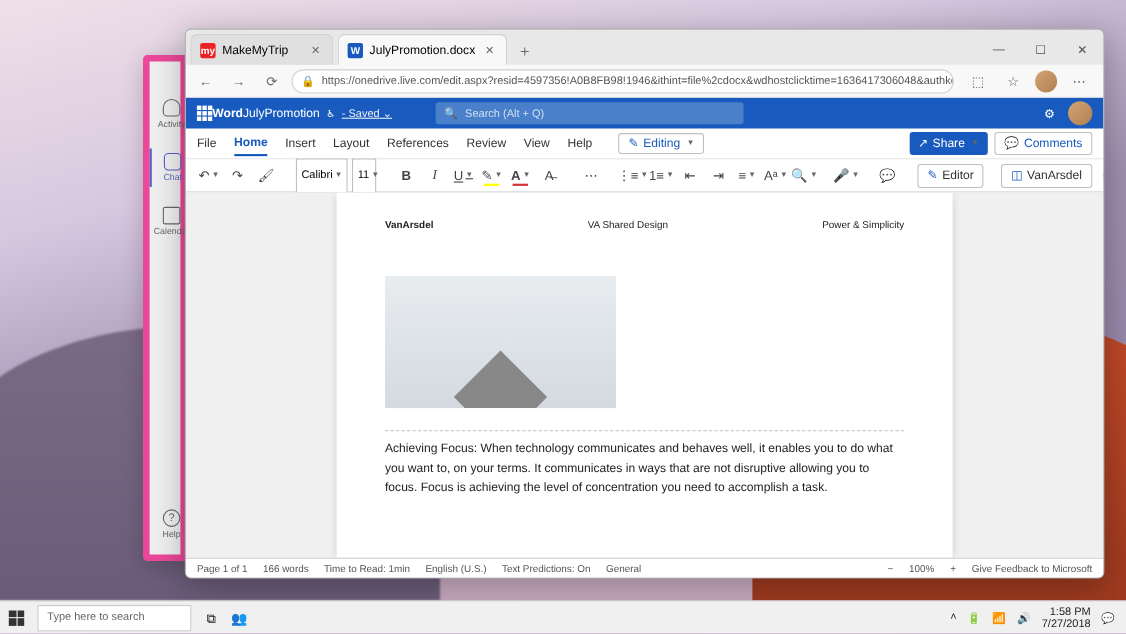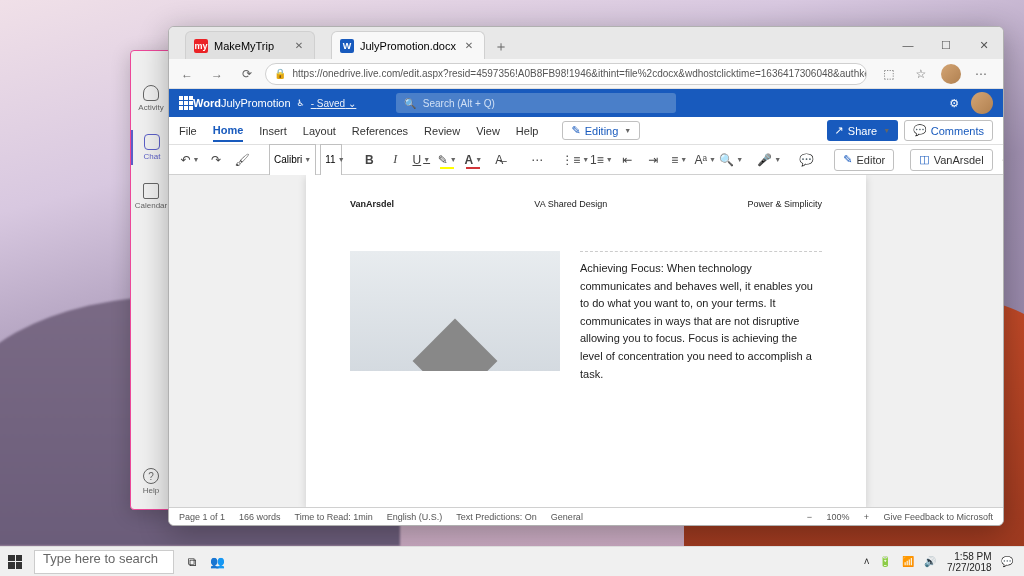--- a/index.html
+++ b/index.html
@@ -5,39 +5,39 @@
   * { box-sizing: border-box; margin: 0; padding: 0; font-family: "Segoe UI", Arial, sans-serif; }
   body { width: 1024px; height: 576px; overflow: hidden; position: relative; background: linear-gradient(180deg, #e7d5e0 0%, #c4b5d0 30%, #b5a0c0 100%); }
   .desktop-bg { position:absolute; inset:0; background: linear-gradient(165deg,#f0e0e8 0%, #d8c8e0 25%, #a090b0 50%, #8a7ba0 100%); }
   .bg-hill-left { position:absolute; left:-50px; bottom:30px; width:450px; height:250px; border-radius:50% 50% 0 0; background:linear-gradient(180deg,#7a6a85 0%, #6b5d7a 100%); filter:blur(1px);}
   .bg-hill-right { position:absolute; right:-80px; bottom:30px; width:420px; height:260px; border-radius:50% 50% 0 0; background:linear-gradient(180deg,#c24a28 0%, #9e3a20 100%);}
   .bg-water { position:absolute; left:0; right:0; bottom:30px; height:60px; background:linear-gradient(180deg,#d8c0d0 0%, #c8a8c0 100%);}
   .taskbar { position:absolute; left:0; right:0; bottom:0; height:30px; background:#f0f0f0; display:flex; align-items:center; font-size:11px; color:#222; border-top:1px solid #ddd;}
   .tb-start { width:30px; height:30px; display:flex; align-items:center; justify-content:center;}
   .tb-win { width:14px; height:14px; display:grid; grid-template:1fr 1fr/1fr 1fr; gap:1px;}
   .tb-win div{background:#333;}
-  .tb-search { background:#fff; border:1px solid #ccc; height:24px; width:140px; margin-left:4px; display:flex; align-items:flex-start; padding:0 8px; font-size:13px; color:#666;}
+  .tb-search { background:#fff; border:1px solid #ccc; height:24px; width:140px; margin-left:4px; display:flex; align-items:center; padding:0 8px; font-size:10px; color:#666;}
   .tb-icons { display:flex; align-items:center; gap:10px; margin-left:10px;}
   .tb-icon { width:16px; height:16px; display:flex; align-items:center; justify-content:center; font-size:12px;}
   .tb-right { margin-left:auto; display:flex; align-items:center; gap:10px; padding-right:10px; font-size:10px;}
   .tb-clock { text-align:right; line-height:1.1;}
   
-  .teams-window { position:absolute; left:130px; top:50px; width:40px; height:460px; background:#f0f0f0; border:1px solid #ec4899; border-radius:4px 0 0 4px; box-shadow:0 4px 20px rgba(0,0,0,0.2);}
+  .teams-window { position:absolute; left:130px; top:50px; width:40px; height:460px; background:#f0f0f0; border:6px solid #ec4899; border-radius:4px 0 0 4px; box-shadow:0 4px 20px rgba(0,0,0,0.2);}
   .teams-rail { width:40px; display:flex; flex-direction:column; align-items:center; padding-top:30px; gap:14px; font-size:8px; color:#666; height:100%;}
   .teams-rail .rail-item { display:flex; flex-direction:column; align-items:center; gap:2px; width:100%; padding:4px 0;}
   .teams-rail .rail-item.sel { border-left:2px solid #5b5fc7; color:#5b5fc7;}
   .rail-ico { width:16px; height:16px; border:1.5px solid currentColor; border-radius:3px;}
   .rail-ico.bell { border-radius:50% 50% 4px 4px; }
   .rail-ico.chat { border-radius:4px; position:relative;}
   .rail-ico.cal { border-radius:2px;}
   .teams-help { margin-top:auto; margin-bottom:10px;}
   
   .browser { position:absolute; left:168px; top:26px; right:20px; bottom:50px; background:#f8f8f8; border:1px solid #b0b0b0; border-radius:6px; box-shadow:0 6px 30px rgba(0,0,0,0.3); display:flex; flex-direction:column; overflow:hidden;}
   .titlebar { height:32px; background:#e8e8e8; display:flex; align-items:flex-end;}
-  .tab { height:28px; background:#f8f8f8; border-radius:6px 6px 0 0; display:flex; align-items:center; padding:0 8px; font-size:11px; gap:6px; min-width:130px; margin-left:16px; border:1px solid #d0d0d0; border-bottom:none;}
+  .tab { height:28px; background:#f8f8f8; border-radius:6px 6px 0 0; display:flex; align-items:center; padding:0 8px; font-size:11px; gap:6px; min-width:130px; margin-left:4px; border:1px solid #d0d0d0; border-bottom:none;}
   .tab.inactive { background:#e0e0e0;}
   .tab .favicon { width:14px; height:14px; border-radius:2px; display:flex; align-items:center; justify-content:center; font-size:9px; color:#fff; font-weight:bold;}
   .tab .close { margin-left:auto; width:14px; height:14px; display:flex; align-items:center; justify-content:center; color:#666; font-size:10px;}
   .newtab { width:24px; height:24px; display:flex; align-items:center; justify-content:center; color:#666; margin-left:4px; font-size:14px;}
   .winctrl { margin-left:auto; display:flex;}
   .winbtn { width:38px; height:28px; display:flex; align-items:center; justify-content:center; color:#555; font-size:11px;}
   .addrbar { height:30px; background:#f8f8f8; display:flex; align-items:center; padding:0 6px; gap:6px; border-bottom:1px solid #e0e0e0;}
   .navbtn { width:24px; height:24px; display:flex; align-items:center; justify-content:center; color:#666; font-size:12px;}
   .url { flex:1; height:22px; background:#fff; border:1px solid #d0d0d0; border-radius:11px; display:flex; align-items:center; padding:0 8px; font-size:10px; color:#555; gap:6px; overflow:hidden; white-space:nowrap;}
   .addr-right { display:flex; align-items:center; gap:8px; padding:0 4px;}
@@ -68,21 +68,21 @@
   .font-size { width:22px;}
   .dd { font-size:7px; color:#666; margin-left:2px;}
   .color-bar { position:absolute; bottom:2px; left:4px; right:4px; height:2px;}
   .editor-btn { border:1px solid #c0c0c0; border-radius:3px; height:22px; padding:0 8px; display:flex; align-items:center; gap:4px; font-size:11px; color:#333;}
   
   .canvas { flex:1; background:#f0f0f0; overflow:hidden; display:flex; justify-content:center; }
   .page { width:560px; background:#fff; box-shadow:0 2px 8px rgba(0,0,0,0.15); padding:24px 44px; font-family:Georgia, 'Times New Roman', serif;}
   .page-hdr { display:flex; justify-content:space-between; font-size:9px; color:#222; margin-bottom:42px; font-family:"Segoe UI",Arial,sans-serif;}
   .page-hdr .brand { font-weight:700;}
   .page-title { font-size:40px; line-height:1.15; color:#1a1a1a; font-weight:400; margin-bottom:30px;}
-  .page-cols { display:flex; gap:20px;}
+  .page-cols { display:flex; gap:20px;flex-direction:column;}
   .page-img { width:210px; height:120px; background:linear-gradient(180deg,#e8ecef 0%, #d4dae0 100%); position:relative; overflow:hidden;}
   .page-img::after { content:""; position:absolute; left:50%; bottom:-20px; width:60px; height:60px; background:#888; transform:translateX(-50%) rotate(45deg);}
   .page-body { flex:1; font-size:11px; line-height:1.6; color:#222; border-top:1px dashed #ccc; padding-top:8px;}
   
   .status { height:18px; background:#fff; border-top:1px solid #d0d0d0; display:flex; align-items:center; padding:0 10px; font-size:9px; color:#555; gap:14px;}
   .status .right { margin-left:auto; display:flex; align-items:center; gap:10px;}
   .zoom-btn { width:14px; text-align:center;}
 </style>
 </head>
 <body>

